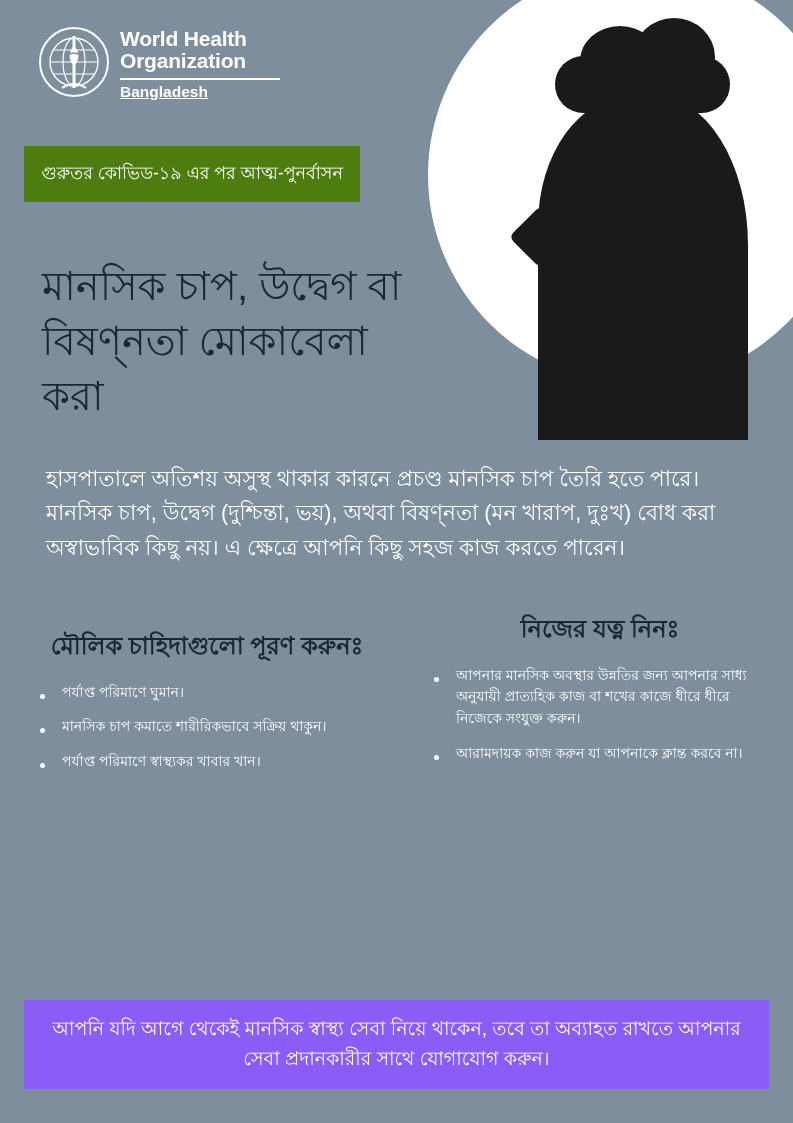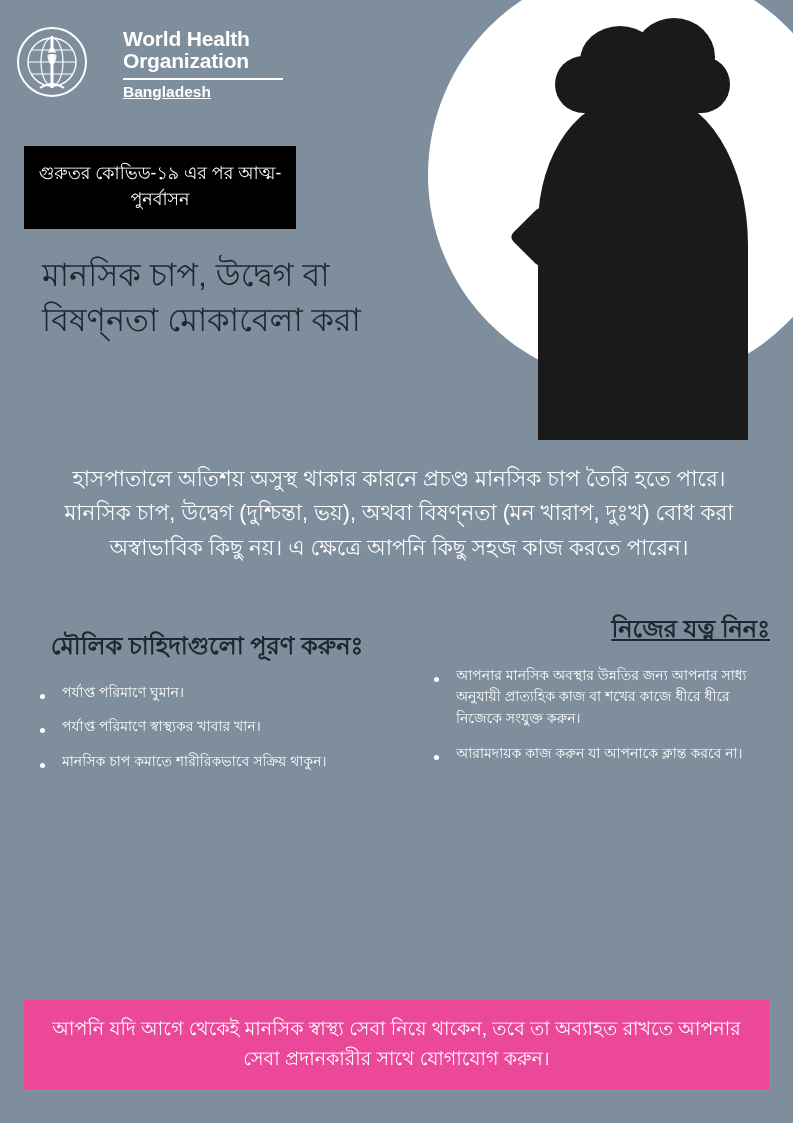--- a/index.html
+++ b/index.html
@@ -95,26 +95,25 @@
     position: absolute;
     left: 78px; top: 0px;
     width: 82px; height: 78px;
     background: #1a1a1a;
     border-radius: 50%;
   }
 
   
   .logo-block {
     position: absolute;
-    left: 16px;
+    left: 38px;
     top: 26px;
     display: flex;
     align-items: flex-start;
     z-index: 5;
-    gap: 25px;
   }
   .logo-emblem {
     width: 72px;
     height: 72px;
     flex: 0 0 72px;
     margin-right: 10px;
   }
   .logo-text {
     color: #ffffff;
     line-height: 1.07;
@@ -139,55 +138,54 @@
     font-weight: bold;
     display: block;
     text-decoration: underline;
   }
 
   
   .eyebrow {
     position: absolute;
     left: 24px;
     top: 146px;
-    width: 272px;
-    background: #000000;
+    width: 336px;
+    background: #4d7c0f;
     color: #ffffff;
     text-align: center;
     padding: 14px 8px 16px 8px;
     box-sizing: border-box;
     font-size: 17.5px;
     line-height: 1.5;
     z-index: 5;
   }
 
   
   .title {
     position: absolute;
     left: 42px;
     top: 232px;
     width: 390px;
     color: #1a2830;
-    font-size: 32px;
+    font-size: 40px;
     line-height: 1.38;
     font-weight: normal;
     z-index: 5;
   }
 
   
   .intro {
     position: absolute;
     left: 46px;
     top: 440px;
     width: 706px;
     color: #ffffff;
     font-size: 21.5px;
     line-height: 1.62;
     z-index: 5;
-    text-align: center;
   }
 
   
   .columns {
     position: absolute;
     left: 30px;
     top: 612px;
     width: 740px;
     display: flex;
     z-index: 5;
@@ -199,21 +197,21 @@
   .col.left { padding-right: 16px; margin-top: 17px; }
   .col.right { padding-left: 24px; }
 
   .col-head {
     color: #1a2830;
     font-size: 24px;
     line-height: 1.45;
     text-align: center;
     margin: 0 0 18px 0;
   }
-  .col.right .col-head { text-align: right; padding-left: 6px; text-decoration: underline; }
+  .col.right .col-head { text-align: center; padding-left: 6px; }
 
   ul.bullets {
     list-style: none;
     margin: 0;
     padding: 0;
   }
   ul.bullets li {
     position: relative;
     color: #ffffff;
     font-size: 14px;
@@ -231,21 +229,21 @@
     border-radius: 50%;
     background: #ffffff;
   }
 
   
   .footer-banner {
     position: absolute;
     left: 24px;
     bottom: 34px;
     width: 745px;
-    background: #ec4899;
+    background: #8b5cf6;
     color: #ffffff;
     text-align: center;
     padding: 14px 18px 16px 18px;
     box-sizing: border-box;
     font-size: 19px;
     line-height: 1.55;
     z-index: 5;
   }
 </style>
 </head>
@@ -294,22 +292,22 @@
   <h1 class="title">মানসিক চাপ, উদ্বেগ বা বিষণ্নতা মোকাবেলা করা</h1>
 
   <p class="intro">হাসপাতালে অতিশয় অসুস্থ থাকার কারনে প্রচণ্ড মানসিক চাপ তৈরি হতে পারে। মানসিক চাপ, উদ্বেগ (দুশ্চিন্তা, ভয়), অথবা বিষণ্নতা (মন খারাপ, দুঃখ) বোধ করা অস্বাভাবিক কিছু নয়। এ ক্ষেত্রে আপনি কিছু সহজ কাজ করতে পারেন।</p>
 
   <div class="columns">
 
     <div class="col left">
       <h2 class="col-head">মৌলিক চাহিদাগুলো পূরণ করুনঃ</h2>
       <ul class="bullets">
         <li>পর্যাপ্ত পরিমাণে ঘুমান।</li>
+        <li>মানসিক চাপ কমাতে শারীরিকভাবে সক্রিয় থাকুন।</li>
         <li>পর্যাপ্ত পরিমাণে স্বাস্থ্যকর খাবার খান।</li>
-        <li>মানসিক চাপ কমাতে শারীরিকভাবে সক্রিয় থাকুন।</li>
       </ul>
     </div>
 
     <div class="col right">
       <h2 class="col-head">নিজের যত্ন নিনঃ</h2>
       <ul class="bullets">
         <li>আপনার মানসিক অবস্থার উন্নতির জন্য আপনার সাধ্য অনুযায়ী প্রাত্যহিক কাজ বা শখের কাজে ধীরে ধীরে নিজেকে সংযুক্ত করুন।</li>
         <li>আরামদায়ক কাজ করুন যা আপনাকে ক্লান্ত করবে না।</li>
       </ul>
     </div>

